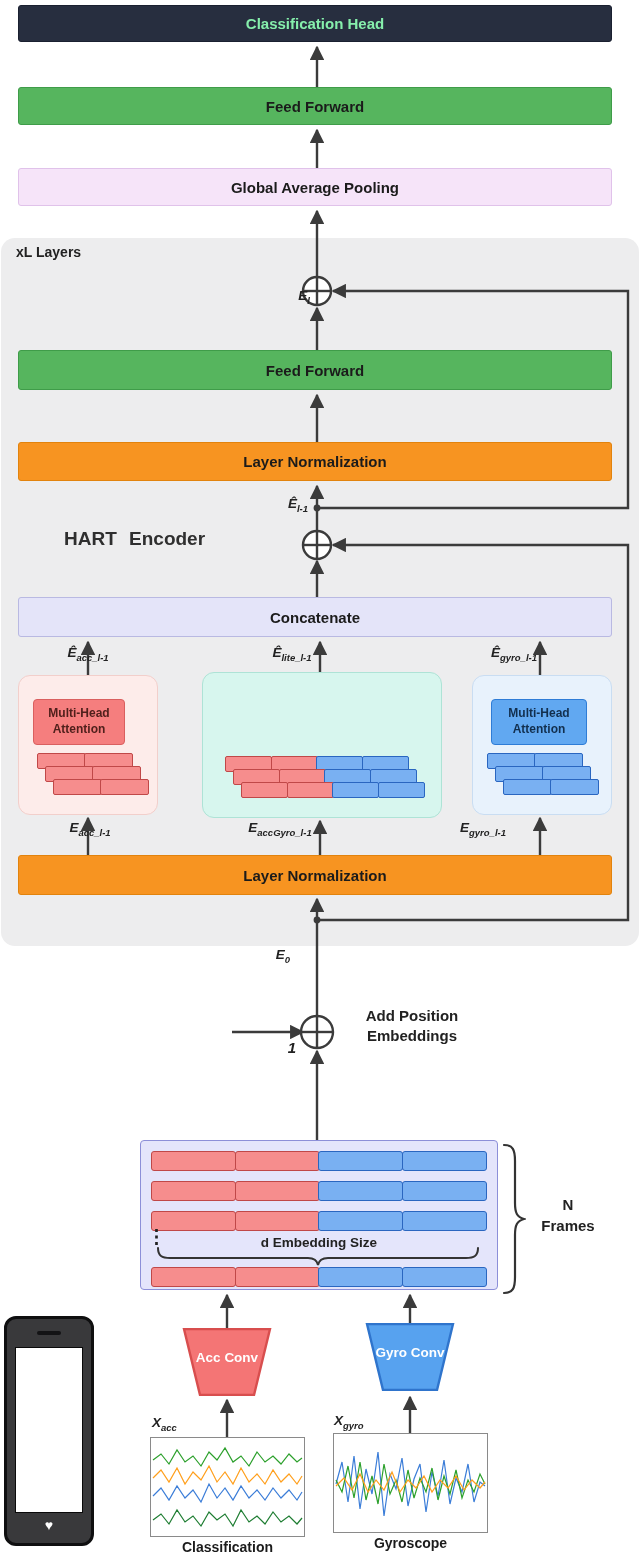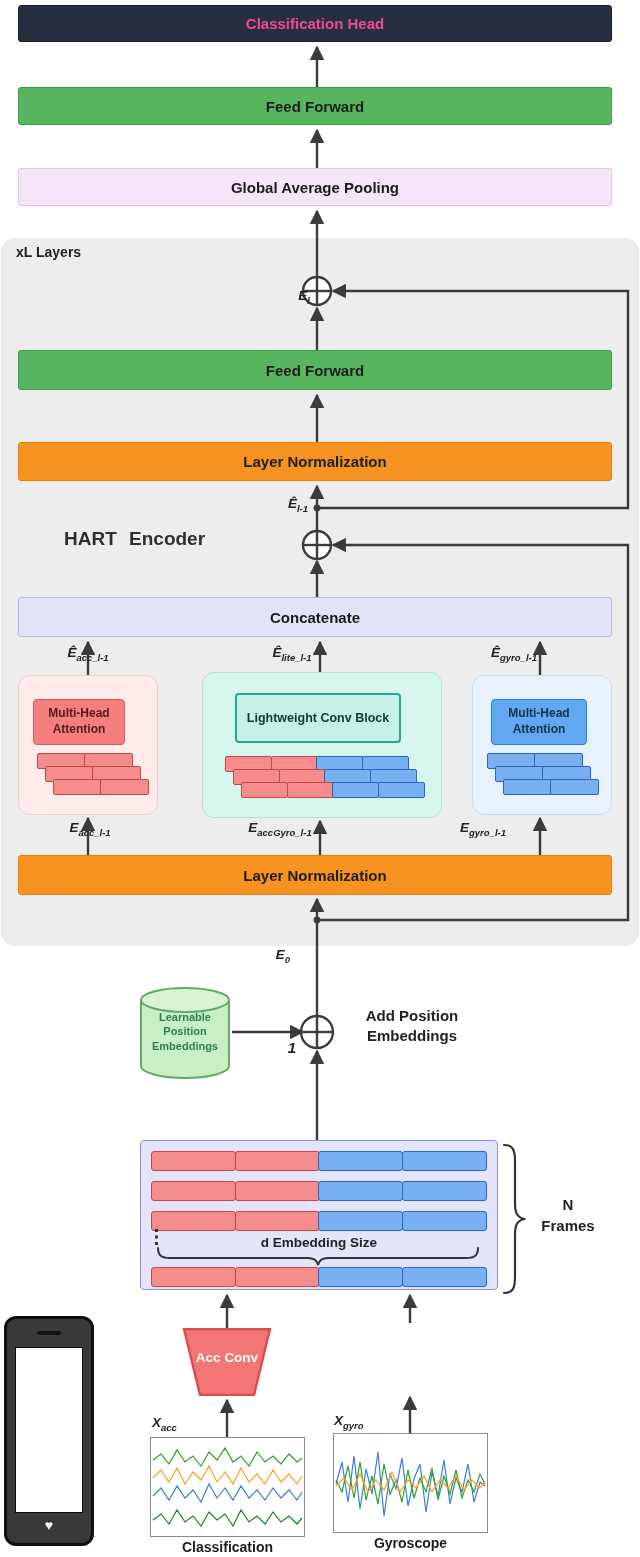--- a/index.html
+++ b/index.html
@@ -2,21 +2,21 @@
 <html><head>
 <meta charset="utf-8">
 <style>
   html,body { margin:0; padding:0; background:#fff; }
   body { font-family: "Liberation Sans", sans-serif; }
   .canvas { position:relative; width:640px; height:1557px; background:#ffffff; overflow:hidden; }
 
   .abs { position:absolute; box-sizing:border-box; }
   .box { position:absolute; box-sizing:border-box; display:flex; align-items:center; justify-content:center;
          font-weight:bold; font-size:15px; color:#1b1b1b; border-radius:3px; z-index:10; text-align:center; }
-  .dark   { background:#272e3f; color:#ec4899; border:1px solid #1a2030; }
+  .dark   { background:#272e3f; color:#86efac; border:1px solid #1a2030; }
   .green  { background:#56b55e; border:1.5px solid #3f9c49; }
   .gap    { background:#f6e4f9; border:1.5px solid #e0c2ea; }
   .orange { background:#f79421; border:1.5px solid #e2830d; }
   .lav    { background:#e4e4f9; border:1.5px solid #b9b9e2; }
 
   .encoder-bg { position:absolute; left:1px; top:238px; width:638px; height:708px; background:#ededee;
                 border-radius:14px; z-index:1; }
 
   .branch { position:absolute; box-sizing:border-box; border-radius:12px; z-index:10; }
   .branch-acc  { left:18px; top:675px; width:140px; height:140px; background:#fdecea; border:1px solid #f2cfcb; }
@@ -97,21 +97,20 @@
       <div class="seg segp"></div>
         <div class="seg segp"></div>
     </div>
     <div class="card" style="left:34px; top:103px; width:96px;">
       <div class="seg segp"></div>
         <div class="seg segp"></div>
     </div>
   </div>
 
   <div class="branch branch-mid">
-    <div class="lwcb" style="left:32px; top:20px; width:166px; height:50px;">Lightweight Conv Block</div>
     <div class="card" style="left:22px; top:83px; width:184px;">
       <div class="seg segp"></div>
         <div class="seg segp"></div>
       <div class="seg segb"></div>
         <div class="seg segb"></div>
     </div>
     <div class="card" style="left:30px; top:96px; width:184px;">
       <div class="seg segp"></div>
         <div class="seg segp"></div>
       <div class="seg segb"></div>
@@ -169,27 +168,20 @@
     <span>E</span><sub>0</sub>
   </div>
   <div class="mlabel" style="left:276px; top:1039px; width:20px; text-align:right; font-size:15px;">1</div>
   <div class="mlabel" style="left:152px; top:1415px;">
     <span>X</span><sub>acc</sub>
   </div>
   <div class="mlabel" style="left:334px; top:1413px;">
     <span>X</span><sub>gyro</sub>
   </div>
 
-  <div class="cyl">
-    <svg width="94" height="96" viewBox="0 0 94 96">
-      <path d="M3,14 L3,80 A44,12 0 0 0 91,80 L91,14" fill="#c9efc4" stroke="#64a968" stroke-width="2"></path>
-      <ellipse cx="47" cy="14" rx="44" ry="12" fill="#d8f4d1" stroke="#64a968" stroke-width="2"></ellipse>
-    </svg>
-    <div class="cyl-text">Learnable Position Embeddings</div>
-  </div>
   <div class="plain-bold preline" style="left:350px; top:1006px; width:124px; text-align:center; font-size:15px; line-height:1.35;">Add Position
 Embeddings</div>
 
   <div class="frames-box">
     <div class="frow" style="top:10px;">
       <div class="seg segp"></div>
         <div class="seg segp"></div>
       <div class="seg segb"></div>
         <div class="seg segb"></div>
     </div>
@@ -221,20 +213,26 @@
     <path d="M4,2 C13,2 15,7 15,18 L15,60 C15,70 17,74 24,76 C17,78 15,82 15,92 L15,134 C15,145 13,150 4,150" fill="none" stroke="#333" stroke-width="2.2" stroke-linecap="round"></path>
   </svg>
   <div class="plain-bold preline" style="left:532px; top:1194px; width:72px; text-align:center; font-size:15px; line-height:1.4;">N
 Frames</div>
 
   <div class="trap" style="left:180px; top:1328px;">
     <svg width="94" height="68" viewBox="0 0 94 68">
       <polygon points="4,1 90,1 74,67 20,67" fill="#f47575" stroke="#d84e4e" stroke-width="2.4"></polygon>
     </svg>
     <div class="trap-label">Acc Conv</div>
+  </div>
+  <div class="trap" style="left:363px; top:1323px;">
+    <svg width="94" height="68" viewBox="0 0 94 68">
+      <polygon points="4,1 90,1 74,67 20,67" fill="#57a2ef" stroke="#2f74cc" stroke-width="2.4"></polygon>
+    </svg>
+    <div class="trap-label">Gyro Conv</div>
   </div>
 
   <div class="plot" style="left:150px; top:1437px;">
     <svg width="153" height="98" viewBox="0 0 153 98">
       <polyline points="2,22 10,16 18,26 26,12 34,24 42,18 50,28 58,14 66,22 74,10 82,24 90,18 98,28 106,14 114,24 122,18 130,26 138,16 146,24 151,20" fill="none" stroke="#2ca02c" stroke-width="1.2"></polyline>
       <polyline points="2,40 10,32 18,44 26,30 34,46 42,34 50,42 58,28 66,44 74,34 82,46 90,30 98,44 106,36 114,46 122,32 130,44 138,36 146,46 151,38" fill="none" stroke="#ff9f1c" stroke-width="1.2"></polyline>
       <polyline points="2,58 10,50 18,62 26,48 34,60 42,52 50,64 58,46 66,60 74,50 82,62 90,48 98,60 106,52 114,62 122,50 130,60 138,52 146,62 151,54" fill="none" stroke="#3b7dd8" stroke-width="1.2"></polyline>
       <polyline points="2,82 10,76 18,86 26,72 34,84 42,78 50,88 58,74 66,82 74,76 82,88 90,72 98,84 106,78 114,86 122,74 130,84 138,78 146,86 151,80" fill="none" stroke="#1e7d32" stroke-width="1.2"></polyline>
     </svg>
   </div>

